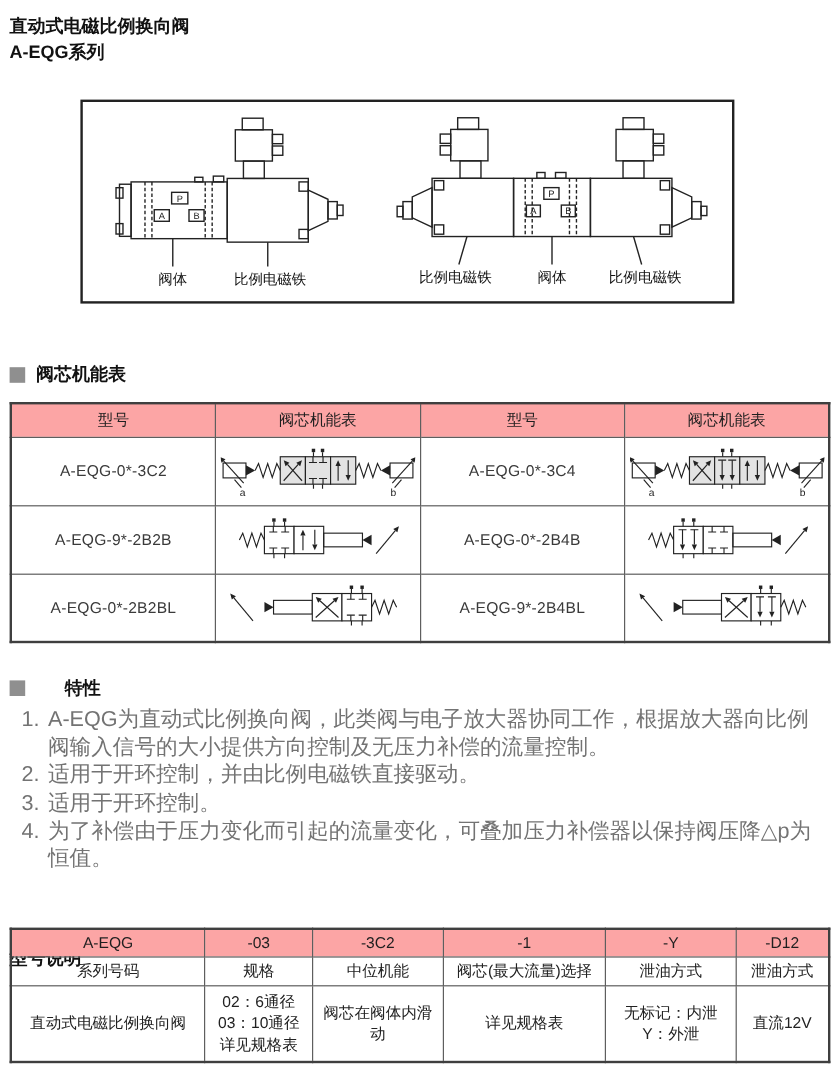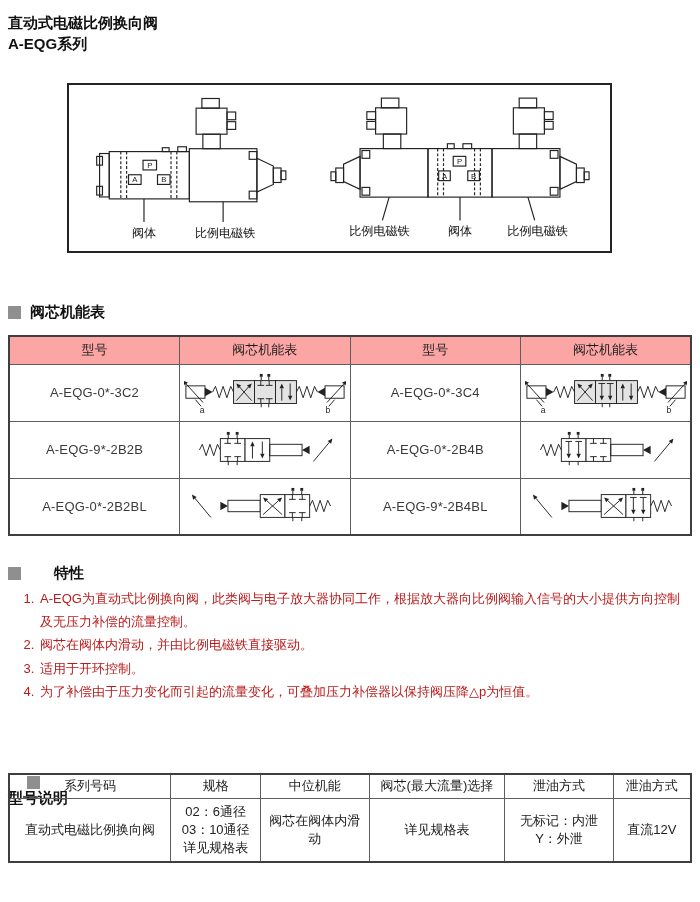--- a/index.html
+++ b/index.html
@@ -25,21 +25,21 @@
   table.t td{border:1px solid #5e5e5e;text-align:center;vertical-align:middle;font-size:13px;color:#222;padding:1px 2px;}
   table.t tr.hd td{background:#fca5a5;color:#1f1f1f;}
   .spool{top:335px;left:8px;}
   .spool tr.hd{height:28px;}
   .spool tr.bd{height:57px;}
   .spool td.model{color:#3a3a3a;letter-spacing:.2px;}
   .valve{display:flex;align-items:center;justify-content:center;}
   
   .features{top:588px;left:8px;width:676px;}
   .features ol{margin:0;padding:0 0 0 30px;list-style:decimal;}
-  .features li{font-size:13px;line-height:22.5px;color:#b91c1c;margin:0 0 1px 0;padding-left:2px;}
+  .features li{font-size:18px;line-height:22.5px;color:#737373;margin:0 0 1px 0;padding-left:2px;}
   
   .model-table{top:773px;left:8px;}
   .model-table tr.r1{height:23px;}
   .model-table tr.r2{height:24px;}
   .model-table tr.r3{height:64px;}
   .model-table td.pre{white-space:pre-line;line-height:18px;}
 </style>
 </head>
 <body>
 
@@ -388,41 +388,49 @@
 </table>
 
 <div class="abs sec sec2">
   <span class="sq"></span>
   <span>特性</span>
 </div>
 
 <div class="abs features">
   <ol>
     <li>A-EQG为直动式比例换向阀，此类阀与电子放大器协同工作，根据放大器向比例阀输入信号的大小提供方向控制及无压力补偿的流量控制。</li>
-    <li>阀芯在阀体内滑动，并由比例电磁铁直接驱动。</li>
+    <li>适用于开环控制，并由比例电磁铁直接驱动。</li>
     <li>适用于开环控制。</li>
     <li>为了补偿由于压力变化而引起的流量变化，可叠加压力补偿器以保持阀压降△p为恒值。</li>
   </ol>
 </div>
 
 <div class="abs sec sec3">
   <span class="sq"></span>
   <span>型号说明</span>
 </div>
 
 <table class="abs t model-table">
   <colgroup>
     <col style="width:23.7%">
       <col style="width:13.2%">
       <col style="width:15.9%">
     <col style="width:19.9%">
       <col style="width:15.9%">
       <col style="width:11.4%">
   </colgroup>
   <tbody>
+  <tr class="hd r1">
+    <td>A-EQG</td>
+    <td>-03</td>
+    <td>-3C2</td>
+    <td>-1</td>
+    <td>-Y</td>
+    <td>-D12</td>
+  </tr>
   <tr class="r2">
     <td>系列号码</td>
     <td>规格</td>
     <td>中位机能</td>
     <td>阀芯(最大流量)选择</td>
     <td>泄油方式</td>
     <td>泄油方式</td>
   </tr>
   <tr class="r3">
     <td class="pre">直动式电磁比例换向阀</td>

